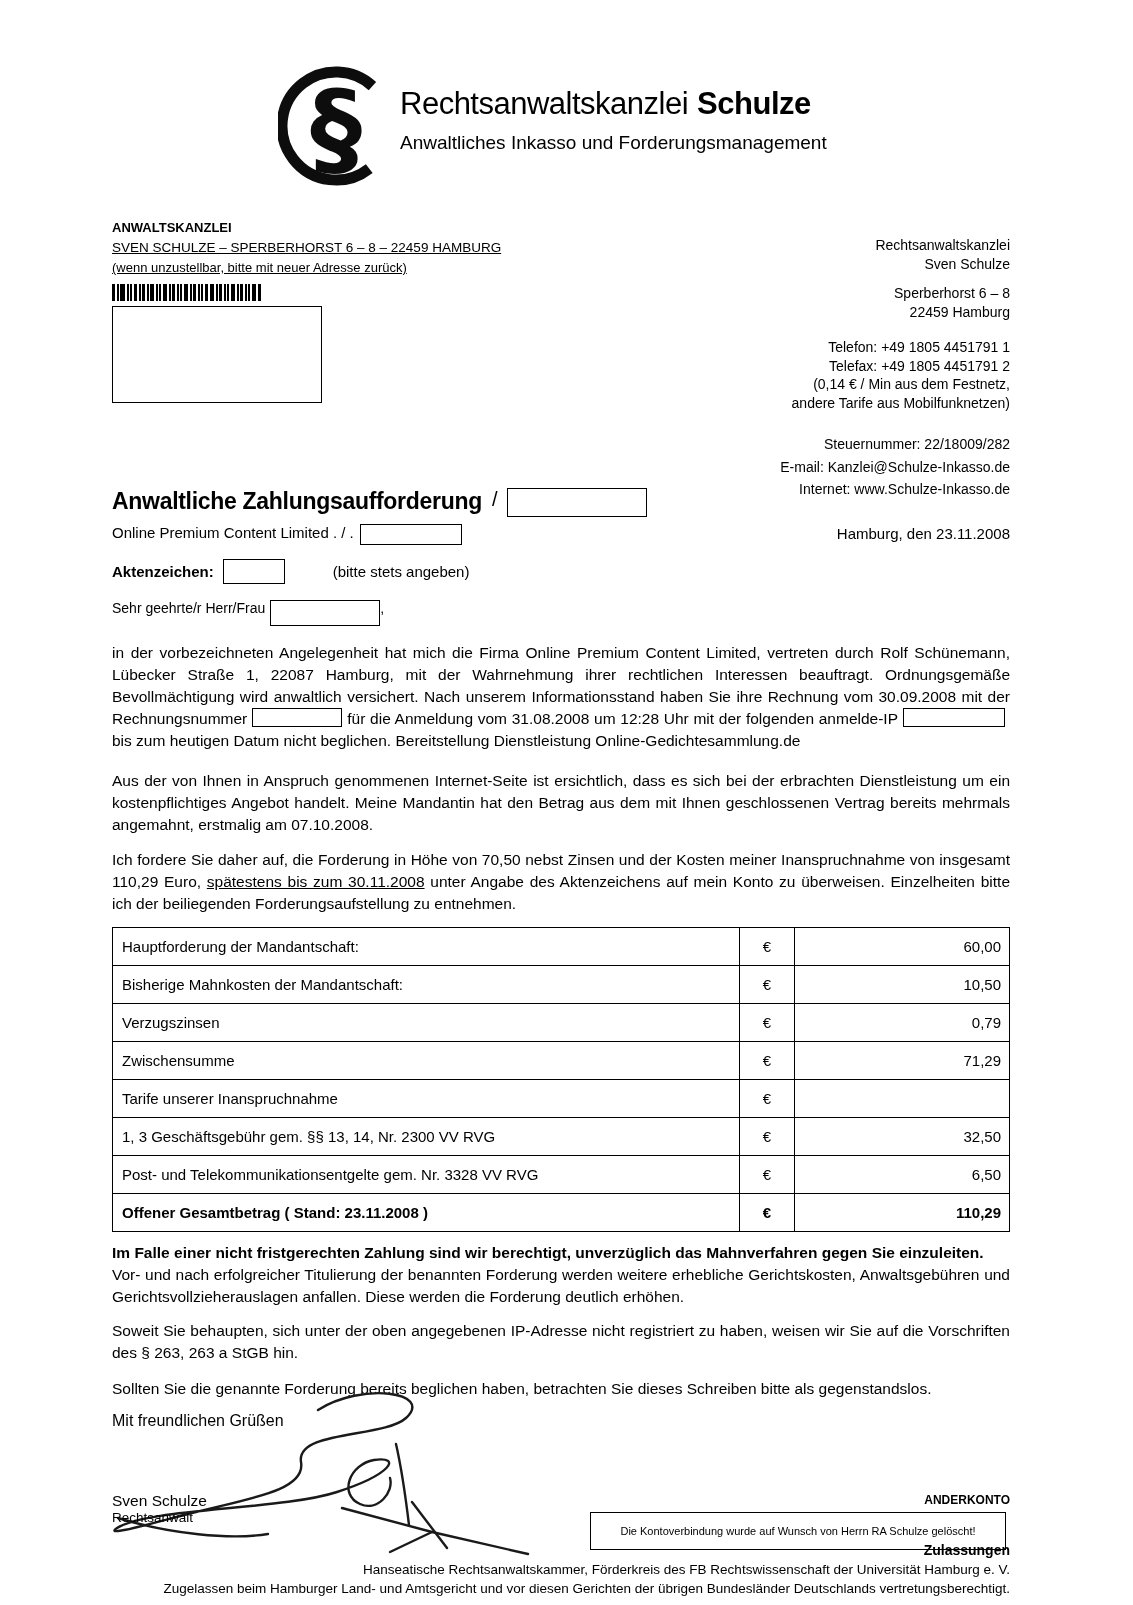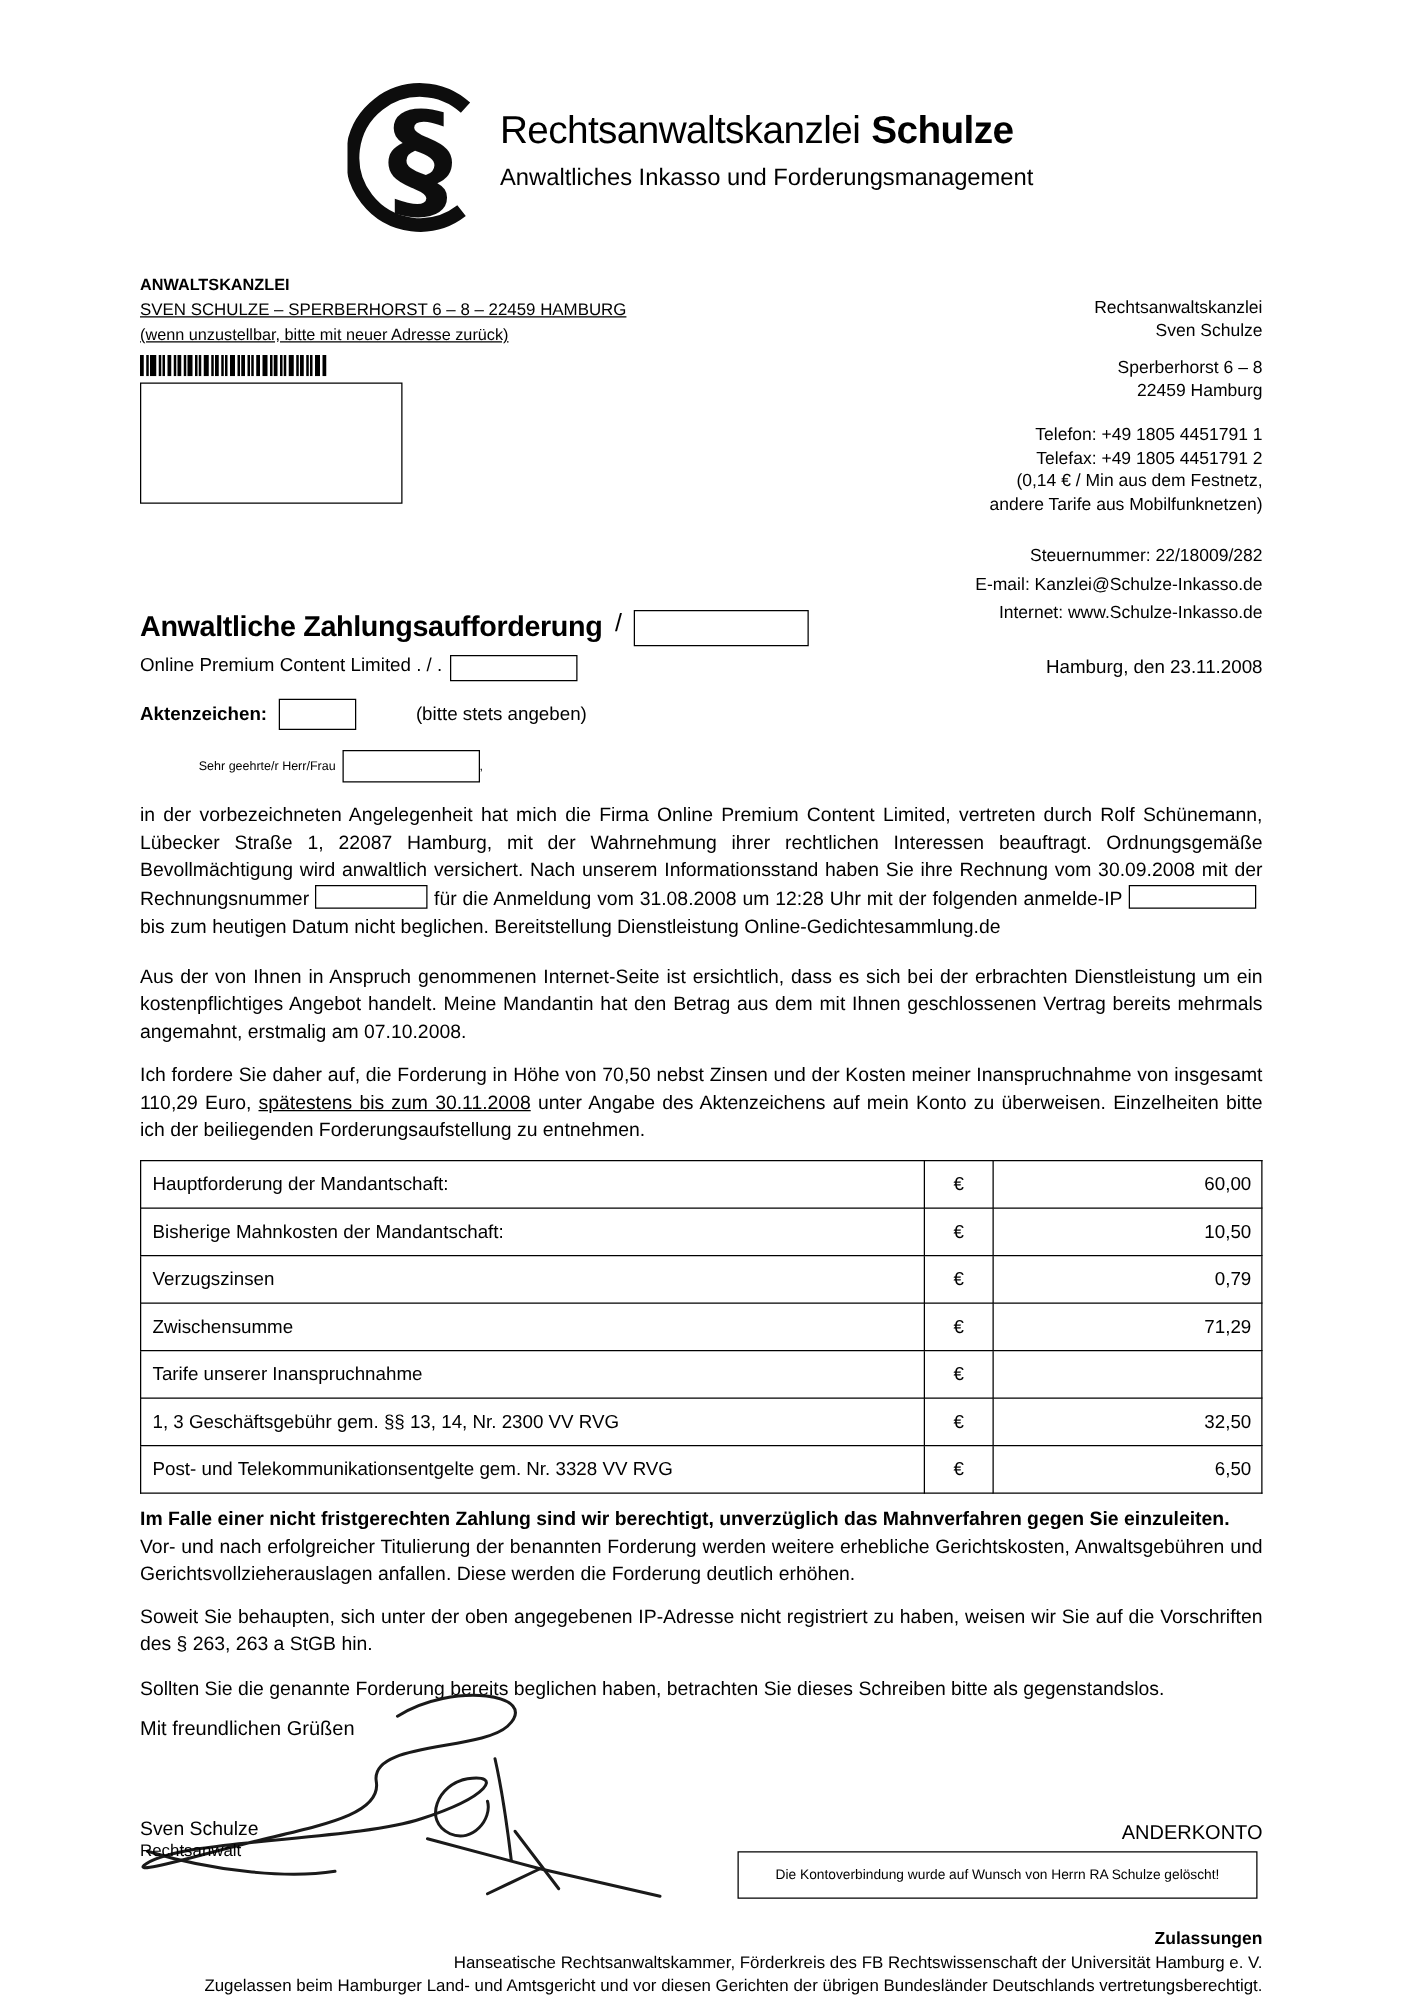--- a/index.html
+++ b/index.html
@@ -46,21 +46,21 @@
 
   #party-row { position:relative; margin-top:6px; display:flex; align-items:flex-start; height:22px; font-size:15px; }
   #opponent-ref-box { width:100px; height:19px; margin-left:6px; }
   #date-line { position:absolute; right:0; top:1px; font-size:15px; }
 
   #akten-row { margin-top:12px; display:flex; align-items:center; height:26px; font-size:15px; }
   #akten-label { font-weight:bold; }
   #file-number-box { width:60px; height:23px; margin-left:9px; }
   #akten-note { margin-left:48px; }
 
-  #salutation-row { margin-top:16px; display:flex; align-items:center; height:26px; font-size:10px;margin-left:47px; }
+  #salutation-row { margin-top:16px; display:flex; align-items:flex-start; height:26px; font-size:14px; }
   #recipient-name-box { width:108px; height:24px; margin-left:5px; }
 
   .para { font-size:15.5px; line-height:22px; text-align:justify; margin:0; }
   #para1 { margin-top:16px; }
   #para2 { margin-top:18px; }
   #para3 { margin-top:13px; }
   .inline-redact { border:1px solid #000; display:inline-block; height:17px; vertical-align:-3px; margin:0 5px; }
   #invoice-number-box { width:88px; }
   #ip-address-box { width:100px; }
   .ul { text-decoration:underline; }
@@ -80,21 +80,21 @@
   #ip-note-para { margin-top:12px; }
   #paid-note-para { margin-top:14px; }
   #regards-line { margin-top:12px; font-size:16px; }
   #signature-area { position:relative; height:60px; }
   #signature-svg { position:absolute; left:-12px; top:-42px; width:450px; height:178px; }
   #signer-name { font-size:15.5px; margin-top:2px; position:relative; }
   #signer-title { font-size:13.5px; position:relative; }
 
   
   #anderkonto { right:123px; top:1458px; width:420px; text-align:right; }
-  #anderkonto-heading { font-size:16px; font-weight:normal; }
+  #anderkonto-heading { font-size:12px; font-weight:bold;margin-top:35px; }
   #anderkonto-box { margin-top:5px; width:414px; height:36px; border:1.5px solid #000;
                     display:flex; align-items:center; justify-content:center;
                     font-size:11px; text-align:center; }
 
   
   #footer { right:123px; top:1541px; width:940px; text-align:right; font-size:13.5px; line-height:19px; }
   #footer-heading { font-weight:bold; font-size:14px; }
 </style>
 </head>
 <body>
@@ -241,20 +241,25 @@
       <tr>
         <td class="lbl">1, 3 Geschäftsgebühr gem. §§ 13, 14, Nr. 2300 VV RVG</td>
         <td class="eur">€</td>
         <td class="amt">32,50</td>
       </tr>
       <tr>
         <td class="lbl">Post- und Telekommunikationsentgelte gem. Nr. 3328 VV RVG</td>
         <td class="eur">€</td>
         <td class="amt">6,50</td>
       </tr>
+      <tr class="row-bold">
+        <td class="lbl">Offener Gesamtbetrag ( Stand: 23.11.2008 )</td>
+        <td class="eur">€</td>
+        <td class="amt">110,29</td>
+      </tr>
     </tbody>
   </table>
 
   <p class="para" id="warning-para">
     <span id="warning-bold">Im Falle einer nicht fristgerechten Zahlung sind wir berechtigt, unverzüglich das Mahnverfahren gegen Sie einzuleiten.</span>
     <span>Vor- und nach erfolgreicher Titulierung der benannten Forderung werden weitere erhebliche Gerichtskosten, Anwaltsgebühren und Gerichtsvollzieherauslagen anfallen. Diese werden die Forderung deutlich erhöhen.</span>
   </p>
 
   <p class="para" id="ip-note-para">Soweit Sie behaupten, sich unter der oben angegebenen IP-Adresse nicht registriert zu haben, weisen wir Sie auf die Vorschriften des § 263, 263 a StGB hin.</p>
 

